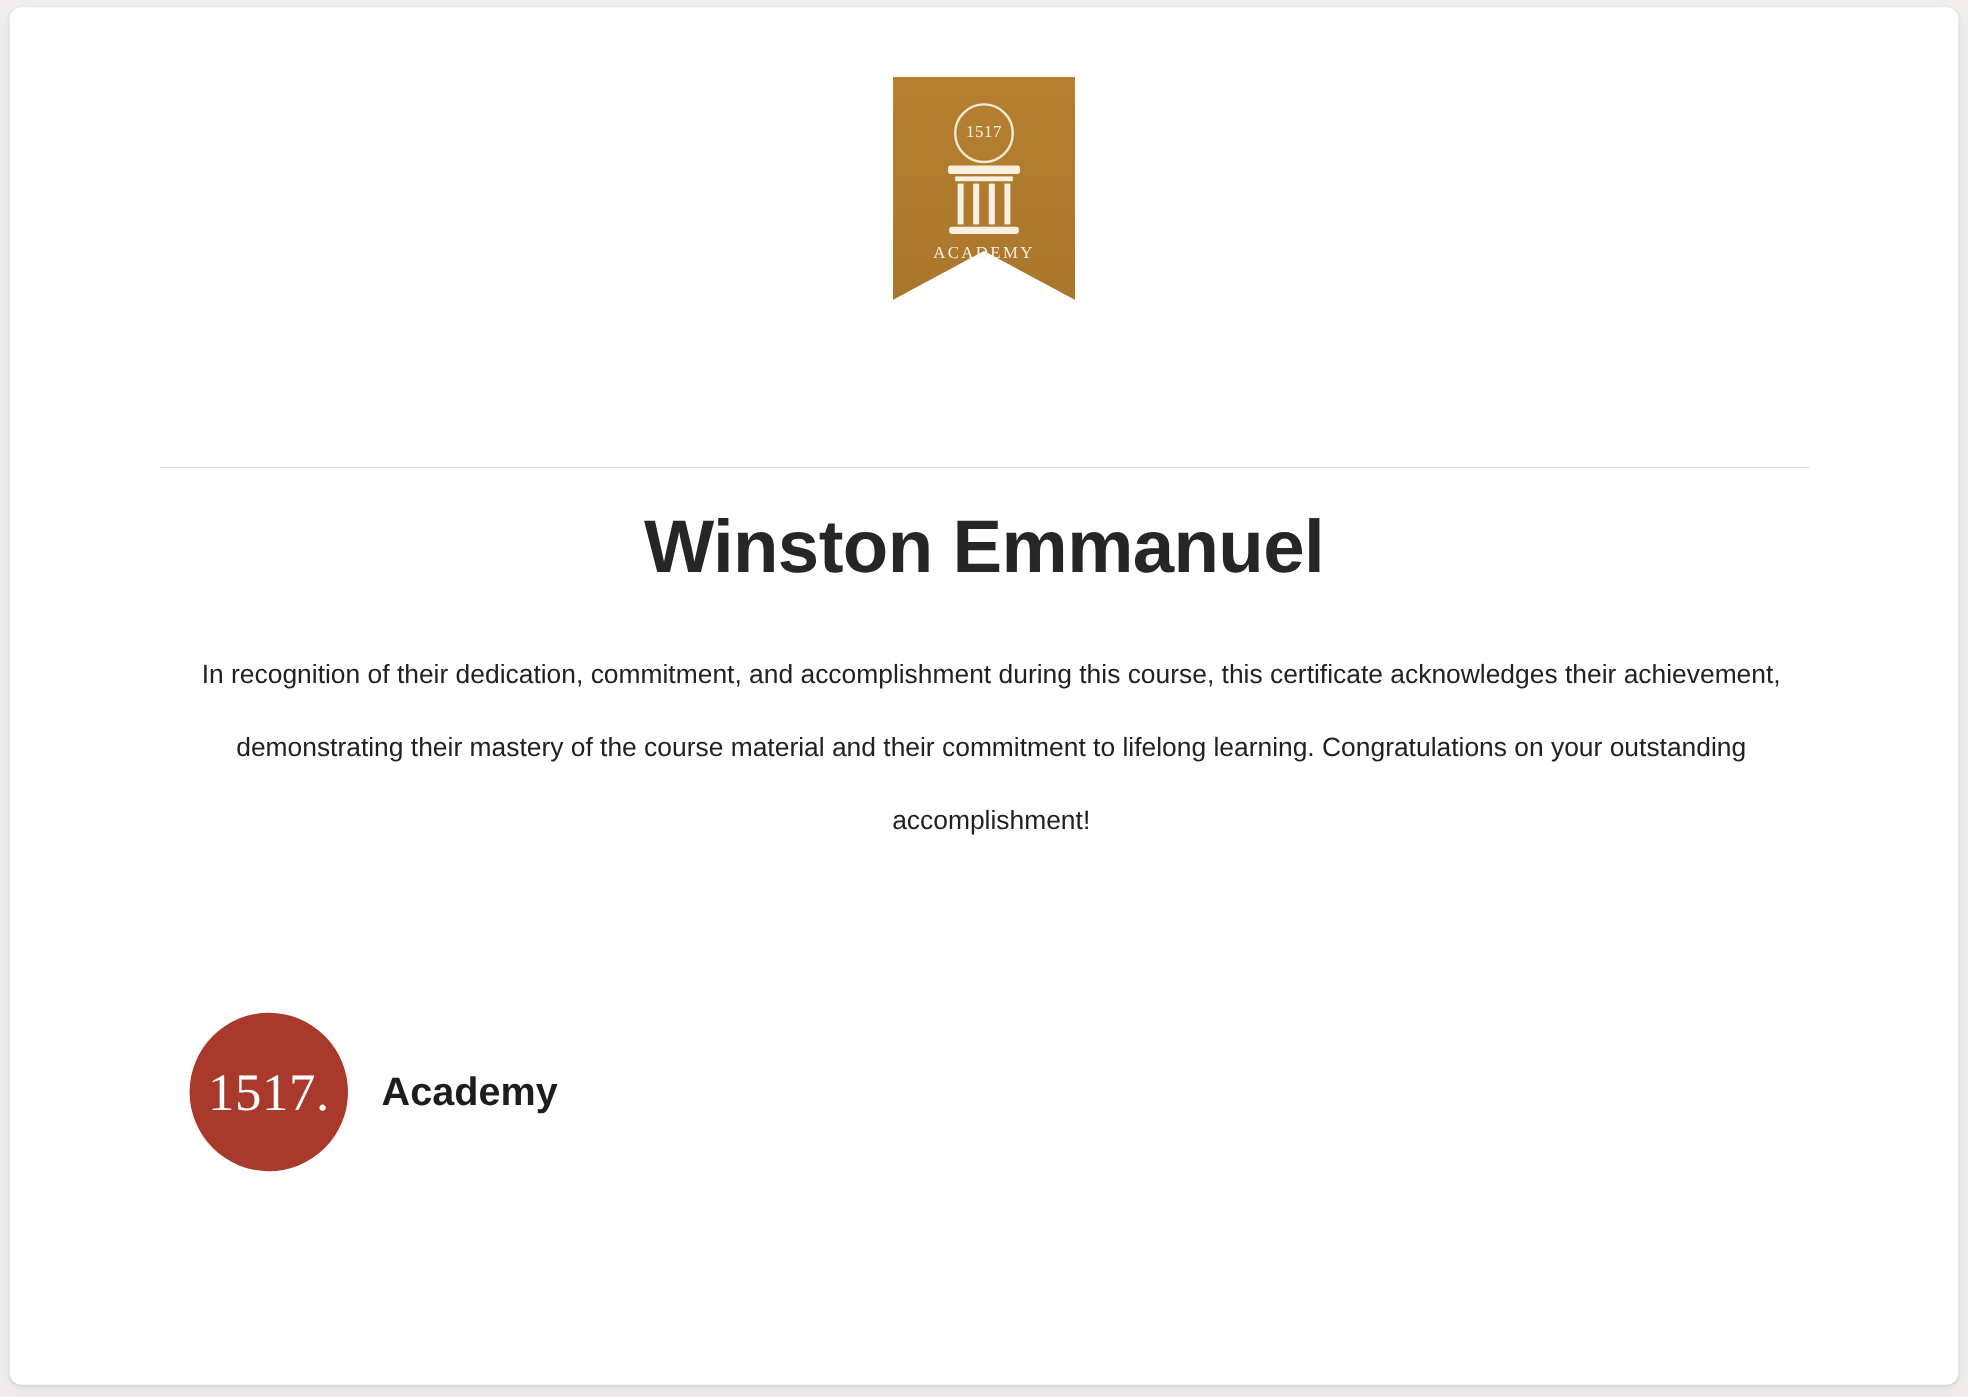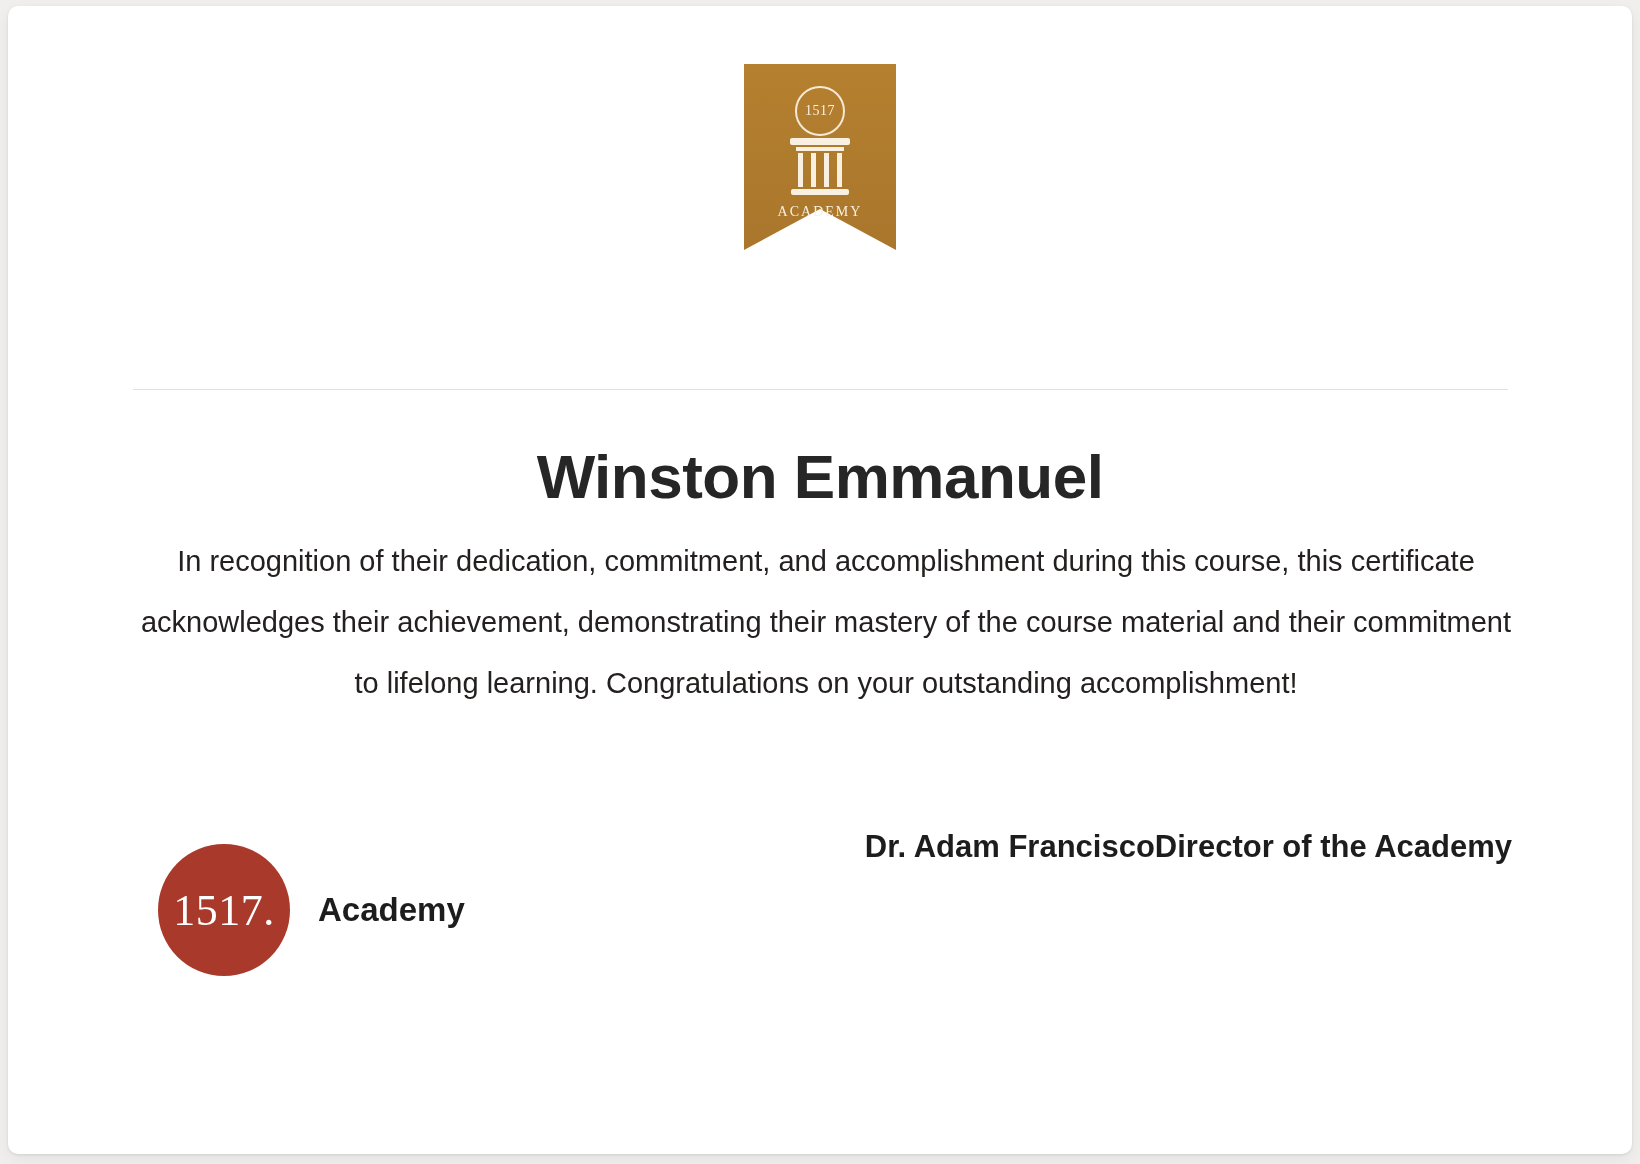--- a/index.html
+++ b/index.html
@@ -142,31 +142,30 @@
   .recipient {
     position: absolute;
     top: 415px;
     left: 0;
     right: 0;
     text-align: center;
     font-size: 62px;
     font-weight: 600;
     color: #262626;
     letter-spacing: -0.5px;
-    margin-top: 20px;
   }
 
   
   .body-text {
     position: absolute;
     top: 525px;
     left: 128px;
     width: 1380px;
     text-align: center;
-    font-size: 29px;
+    font-size: 22px;
     line-height: 61px;
     color: #23201f;
   }
 
   
   .footer {
     position: absolute;
     top: 810px;
     left: 120px;
     right: 120px;
@@ -246,17 +245,16 @@
 
     <div class="body-text">In recognition of their dedication, commitment, and accomplishment during this course, this certificate acknowledges their achievement, demonstrating their mastery of the course material and their commitment to lifelong learning. Congratulations on your outstanding accomplishment!</div>
 
     <div class="footer">
       <div class="seal-group">
         <div class="seal">
           <span>1517.</span>
         </div>
         <div class="seal-label">Academy</div>
       </div>
-      <div class="signatory">Dr. Adam FranciscoDirector of the Academy</div>
     </div>
 
   </div>
 </div>
 
 </body></html>

